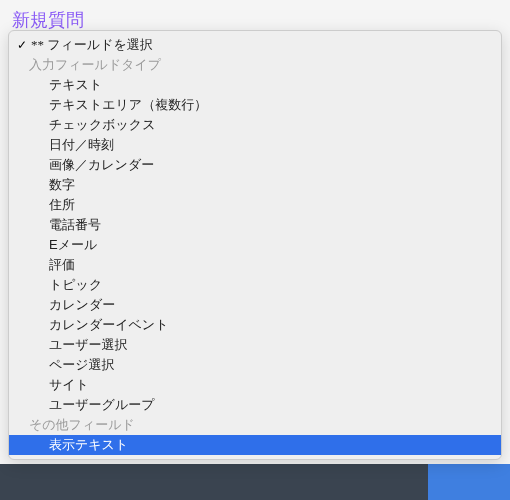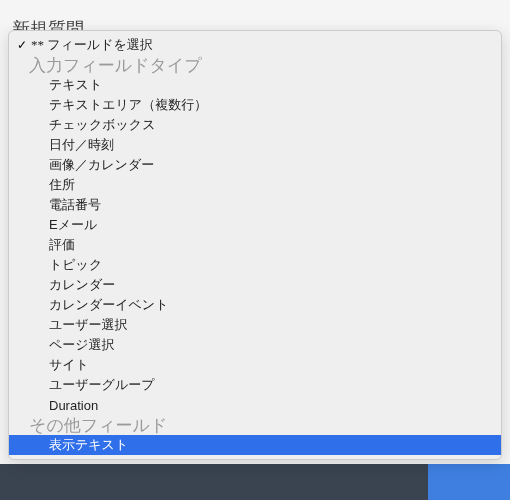--- a/index.html
+++ b/index.html
@@ -9,23 +9,23 @@
     }
     body {
       font-family: -apple-system, BlinkMacSystemFont, "Hiragino Sans", "Hiragino Kaku Gothic ProN", sans-serif;
       width: 510px;
       height: 500px;
       background: #f5f5f5;
       overflow: hidden;
       position: relative;
     }
     .page-header {
-      padding: 17px 12px 4px 12px;
+      padding: 8px 12px 4px 12px;
       font-size: 18px;
-      color: #404040;
+      color: #8b5cf6;
       font-weight: 400;
     }
     .dropdown {
       position: absolute;
       top: 30px;
       left: 8px;
       right: 8px;
       background: #efefef;
       border: 1px solid #ccc;
       border-radius: 6px;
@@ -52,21 +52,21 @@
     .dropdown-row .label {
       padding-left: 2px;
       font-family: Liberation Serif, serif;
     }
     .dropdown-group {
       color: #9a9a9a;
       padding-left: 20px;
       height: 20px;
       display: flex;
       align-items: center;
-      font-size: 17px;
+      font-size: 13px;
       cursor: default;
     }
     .dropdown-option {
       padding-left: 40px;
       height: 20px;
       display: flex;
       align-items: center;
       cursor: pointer;
     }
     .dropdown-option.highlight {
@@ -109,30 +109,30 @@
     <span class="label">** フィールドを選択</span>
   </div>
 
   <div class="dropdown-group">入力フィールドタイプ</div>
 
   <div class="dropdown-option">テキスト</div>
   <div class="dropdown-option">テキストエリア（複数行）</div>
   <div class="dropdown-option">チェックボックス</div>
   <div class="dropdown-option">日付／時刻</div>
   <div class="dropdown-option">画像／カレンダー</div>
+  <div class="dropdown-option">数字</div>
   <div class="dropdown-option">住所</div>
   <div class="dropdown-option">電話番号</div>
   <div class="dropdown-option">Eメール</div>
   <div class="dropdown-option">評価</div>
   <div class="dropdown-option">トピック</div>
   <div class="dropdown-option">カレンダー</div>
   <div class="dropdown-option">カレンダーイベント</div>
   <div class="dropdown-option">ユーザー選択</div>
   <div class="dropdown-option">ページ選択</div>
   <div class="dropdown-option">サイト</div>
   <div class="dropdown-option">ユーザーグループ</div>
-  <div class="dropdown-option">Duration</div>
 
   <div class="dropdown-group">その他フィールド</div>
 
   <div class="dropdown-option highlight">表示テキスト</div>
 
 </div>
 
 </body></html>

